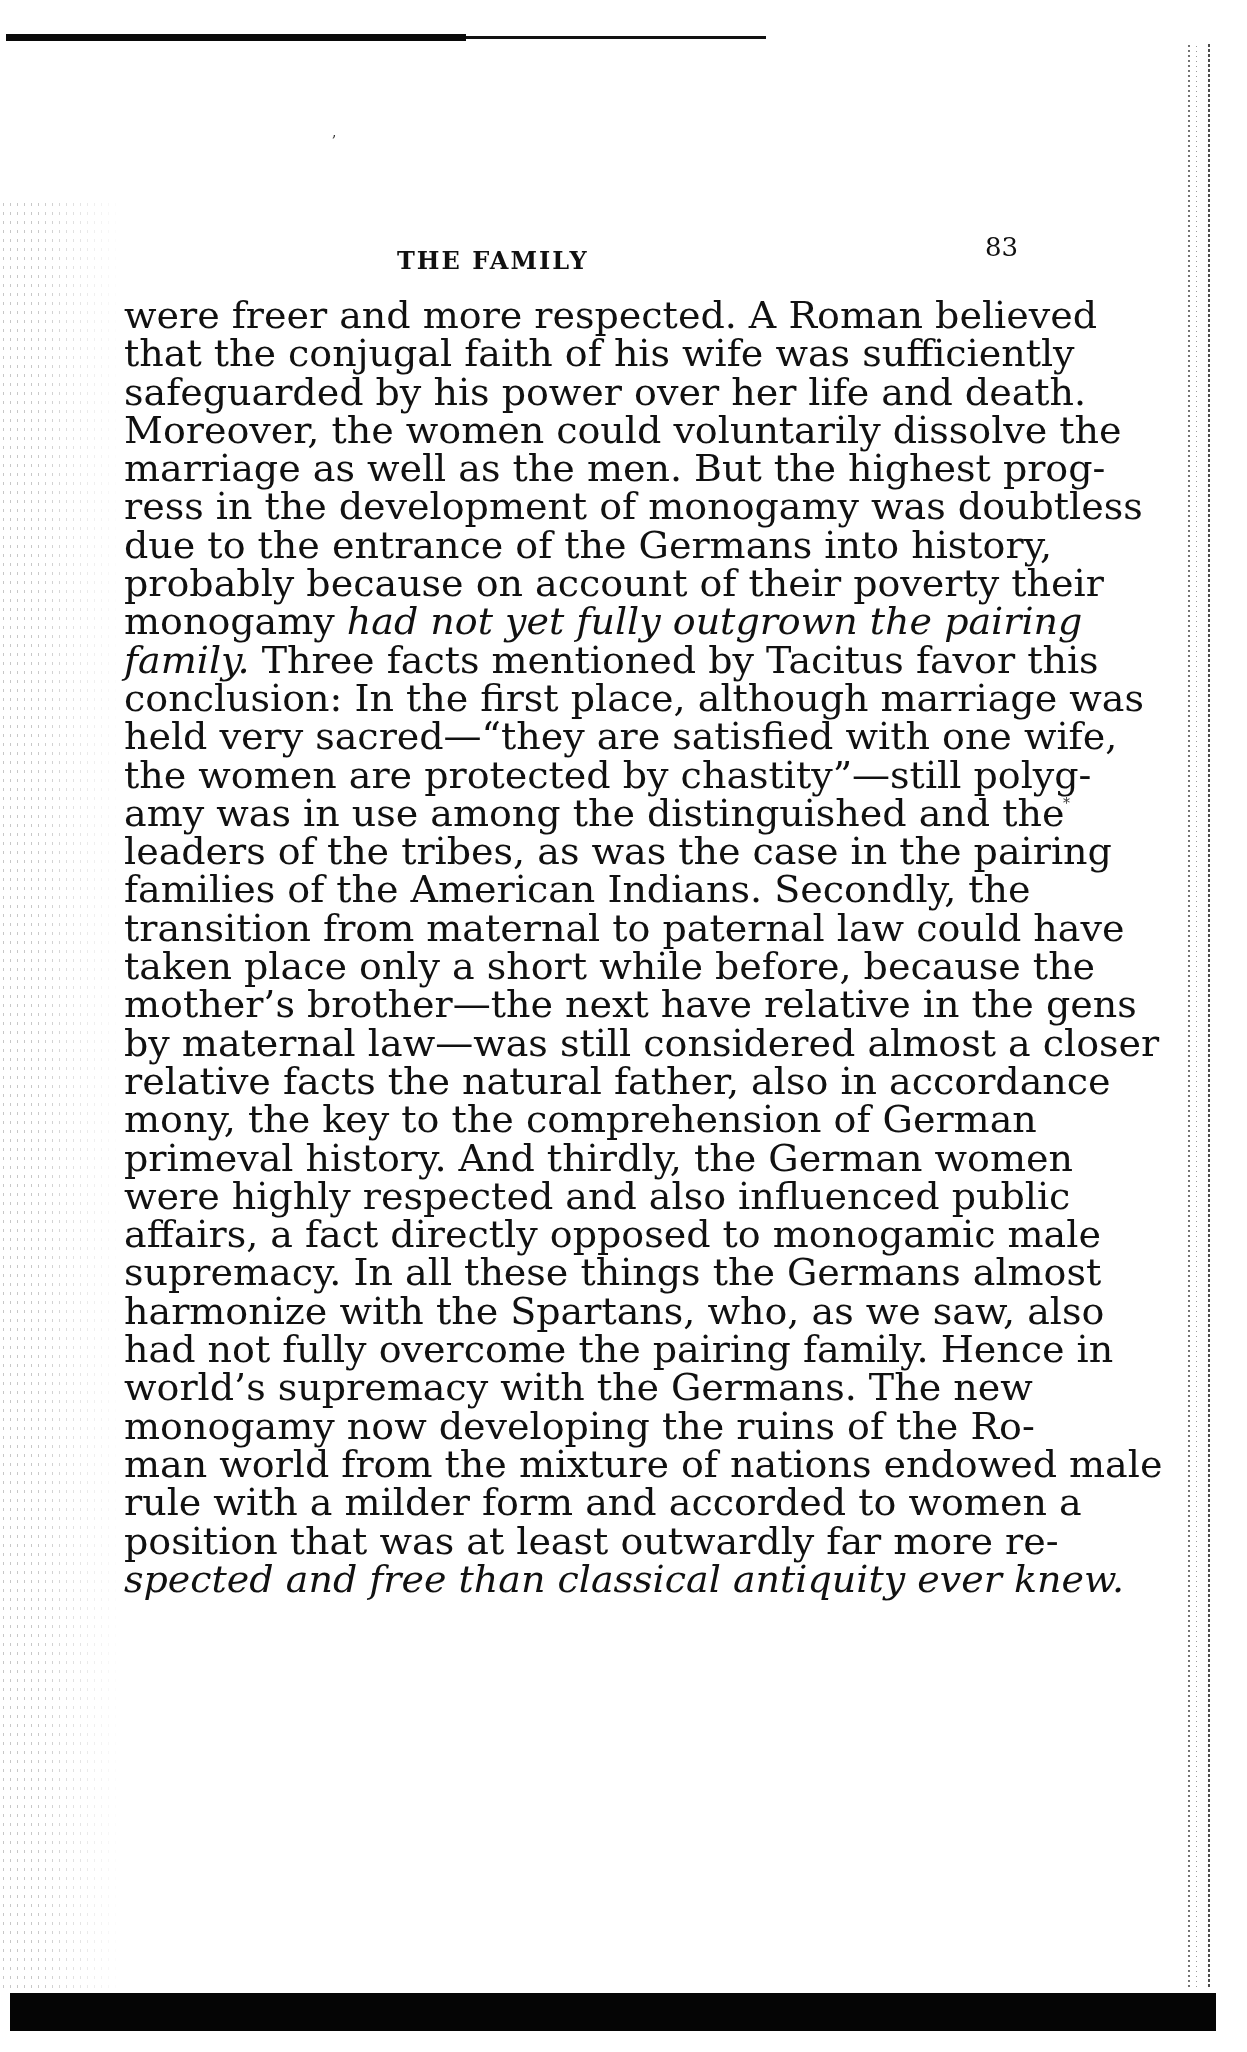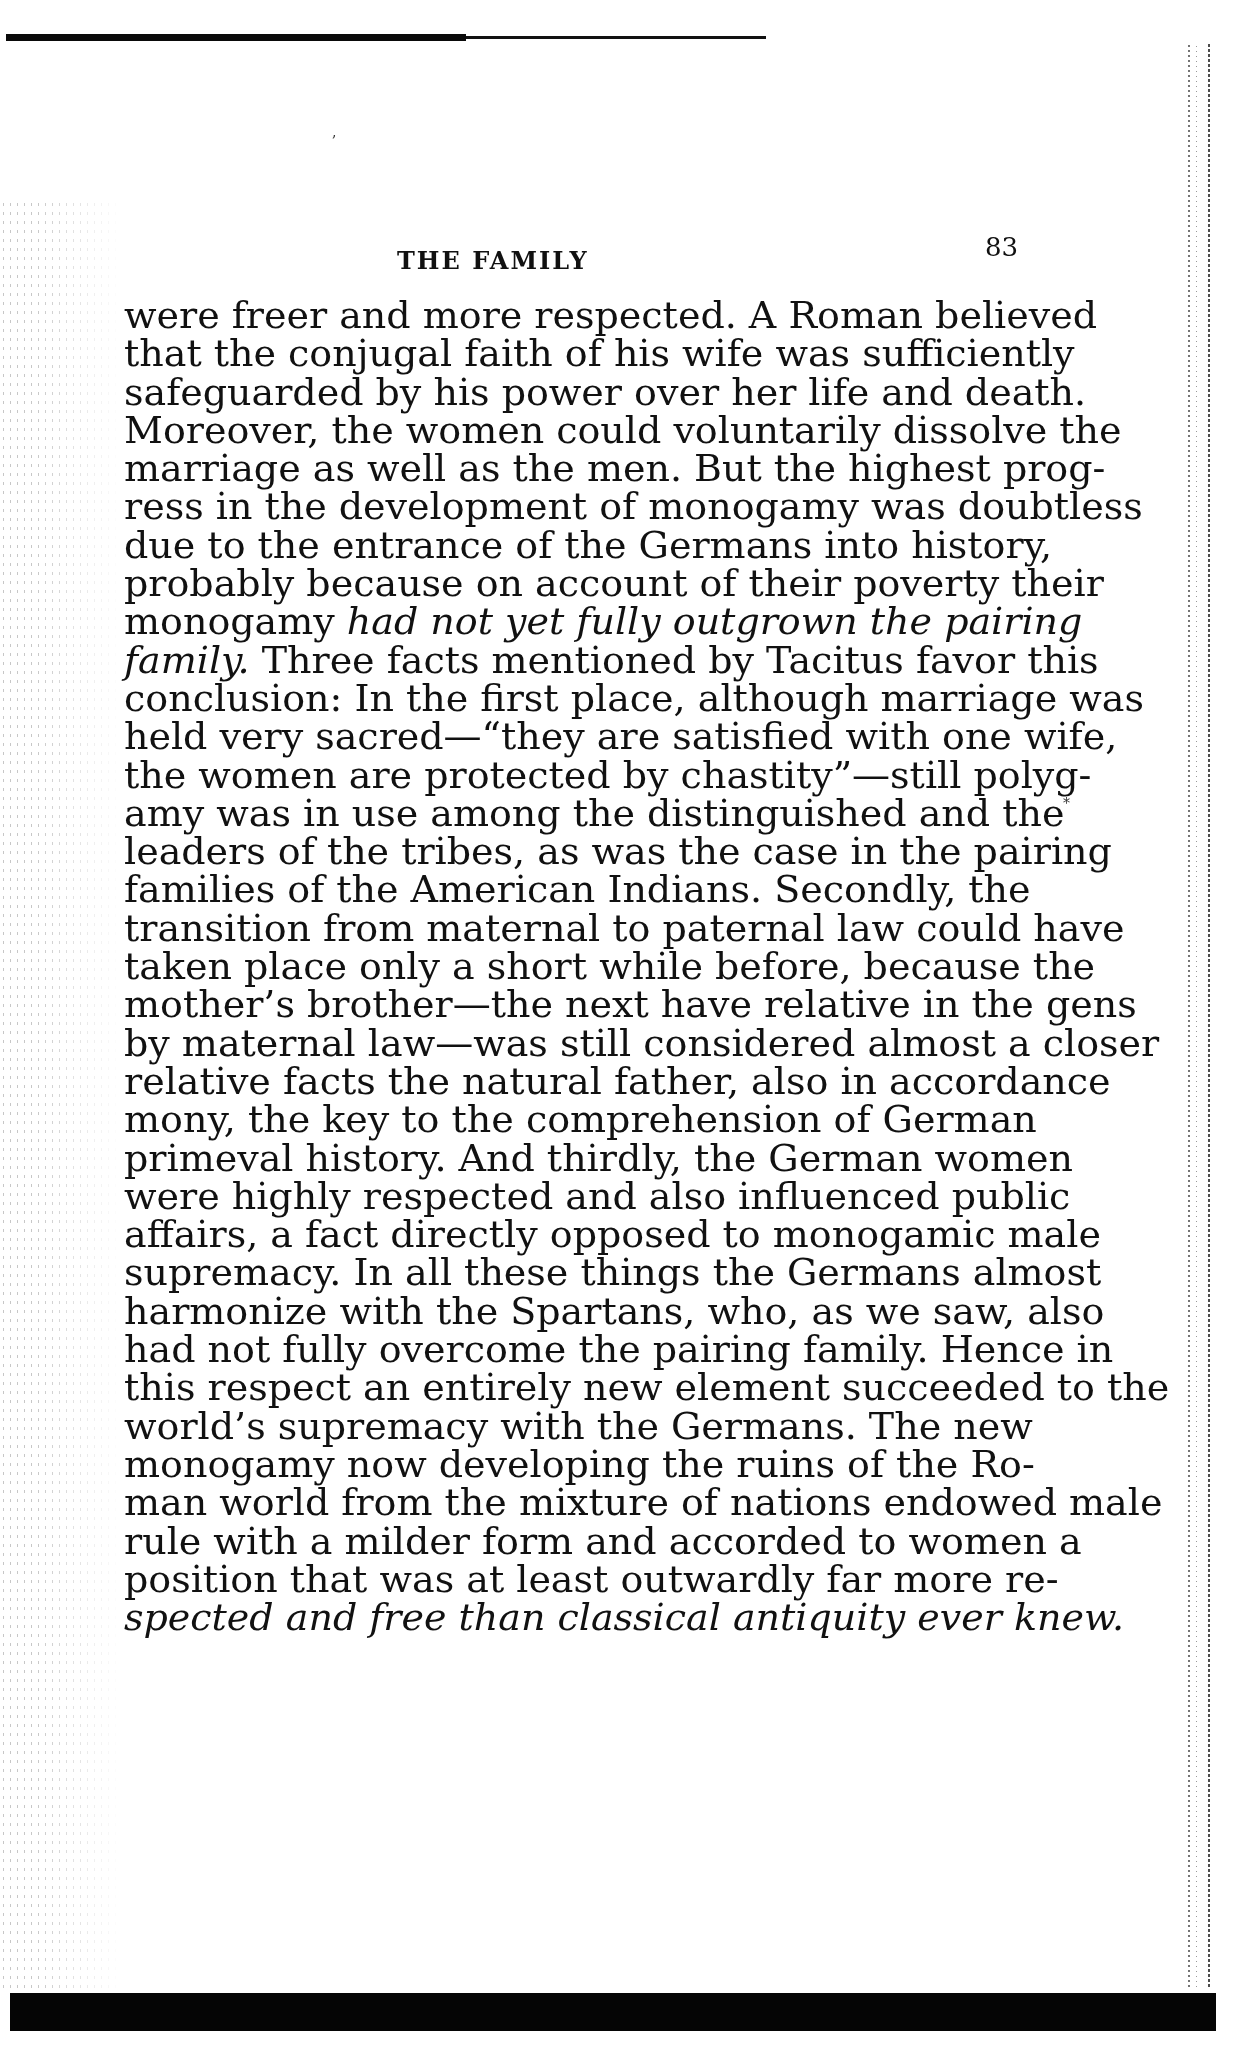--- a/index.html
+++ b/index.html
@@ -145,21 +145,20 @@
     <div class="line"><span>mother’s brother—the next have relative in the gens</span></div>
     <div class="line"><span>by maternal law—was still considered almost a closer</span></div>
     <div class="line"><span>relative facts the natural father, also in accordance</span></div>
     <div class="line"><span>mony, the key to the comprehension of German</span></div>
     <div class="line"><span>primeval history. And thirdly, the German women</span></div>
     <div class="line"><span>were highly respected and also influenced public</span></div>
     <div class="line"><span>affairs, a fact directly opposed to monogamic male</span></div>
     <div class="line"><span>supremacy. In all these things the Germans almost</span></div>
     <div class="line"><span>harmonize with the Spartans, who, as we saw, also</span></div>
     <div class="line"><span>had not fully overcome the pairing family. Hence in</span></div>
-    <div class="line"><span>this respect an entirely new element succeeded to the</span></div>
     <div class="line"><span>world’s supremacy with the Germans. The new</span></div>
     <div class="line"><span>monogamy now developing the ruins of the Ro-</span></div>
     <div class="line"><span>man world from the mixture of nations endowed male</span></div>
     <div class="line"><span>rule with a milder form and accorded to women a</span></div>
     <div class="line"><span>position that was at least outwardly far more re-</span></div>
     <div class="line last"><span class="it">spected and free than classical antiquity ever knew.</span></div>
   </div>
 
 <span class="stray-mark" style="left:332px; top:124px;">,</span>
 <span class="stray-mark" style="left:1047px; top:618px;">·</span>

